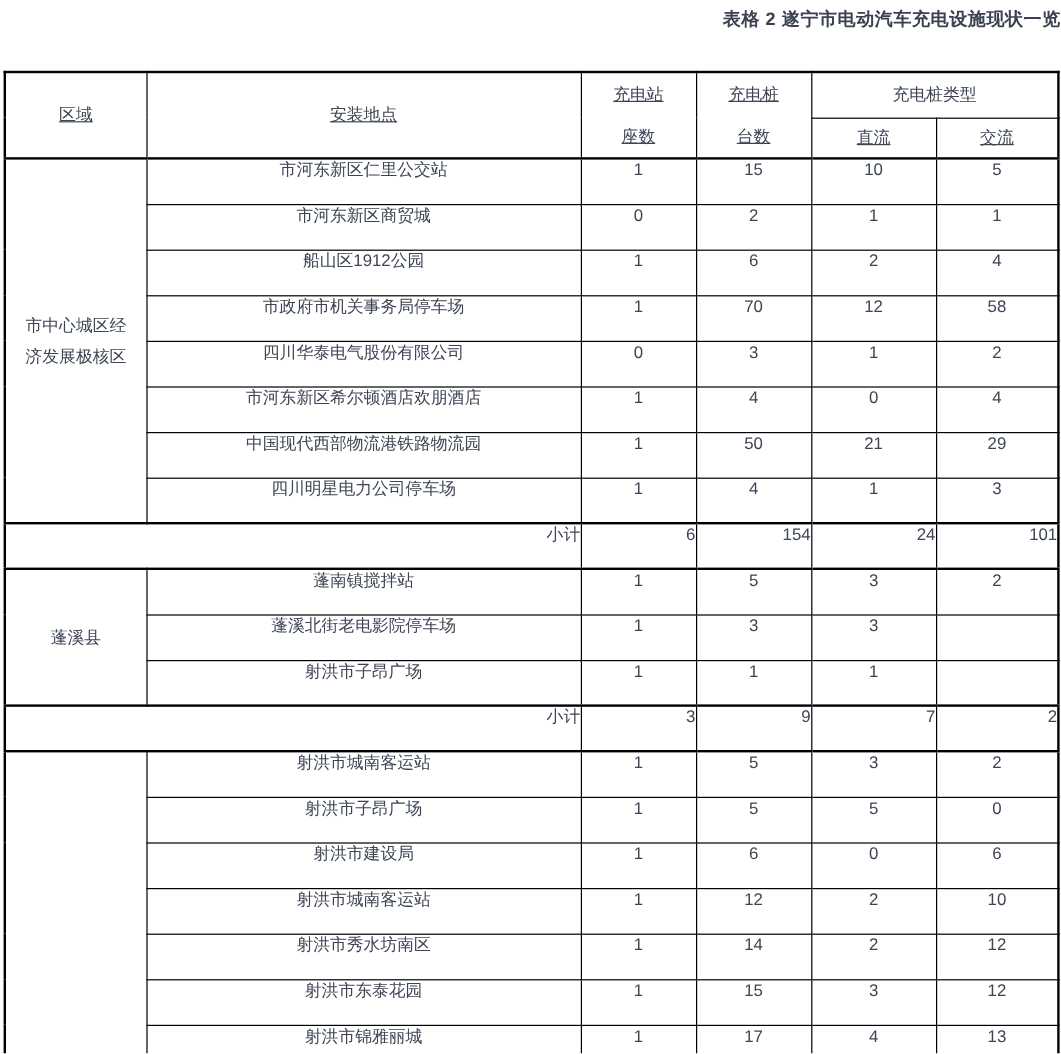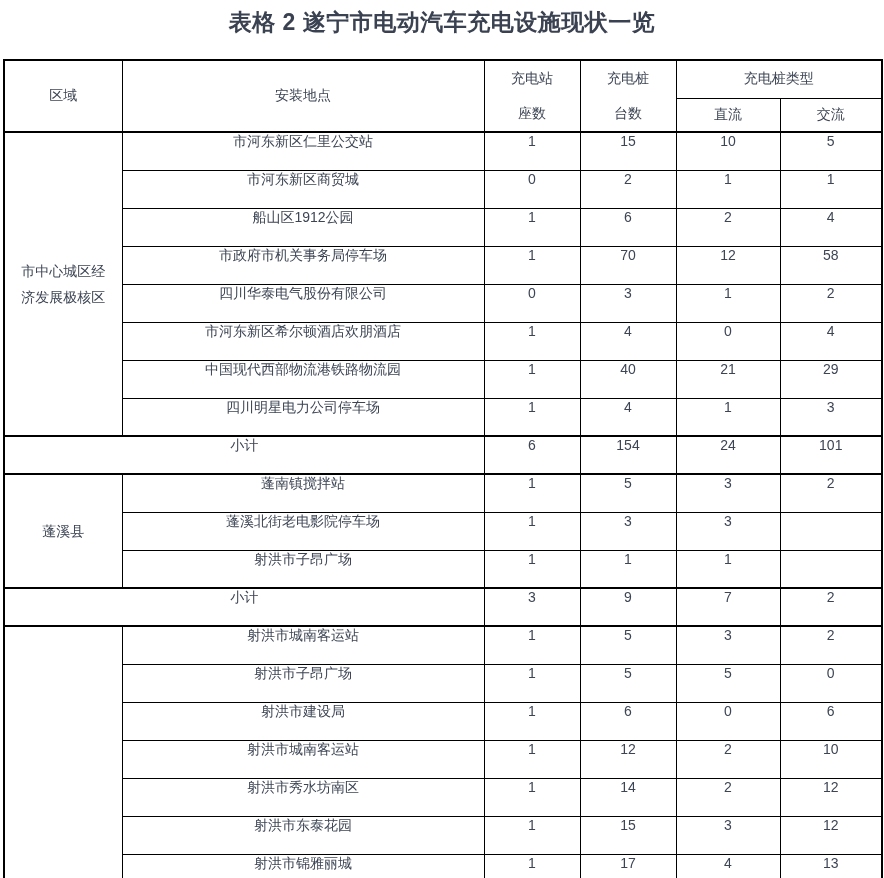--- a/index.html
+++ b/index.html
@@ -9,22 +9,22 @@
     height: 878px;
     overflow: hidden;
     background: #ffffff;
     font-family: "Liberation Sans", "DejaVu Sans", sans-serif;
   }
   .doc-title {
     position: absolute;
     top: 7px;
     left: 0;
     width: 100%;
-    text-align: center;
-    font-size: 23px;
+    text-align: right;
+    font-size: 15px;
     font-weight: 700;
     letter-spacing: 0.5px;
     color: #3a4150;
   }
   table.facility-table {
     position: absolute;
     left: 3px;
     top: 59px;
     width: 878px;
     border-collapse: collapse;
@@ -36,37 +36,38 @@
     border: 1px solid #000;
     color: #3d4554;
     font-size: 14px;
     font-weight: normal;
     padding: 0;
     overflow: hidden;
   }
   thead tr.h1 { height: 38px; }
   thead tr.h2 { height: 34px; }
   thead th { text-align: center; vertical-align: middle; }
-  thead th.bb2 { border-bottom-width: 2px; }
+  thead th.bb2 { border-bottom-width: 2px; text-decoration: underline; }
   th.stack div { line-height: 35px; }
   tbody tr { height: 38px; }
   tbody td {
     text-align: center;
     vertical-align: top;
     padding-top: 6px;
   }
   tbody td.region {
     vertical-align: middle;
     padding-top: 0;
     line-height: 26px;
   }
   .region-text { width: 90px; margin: 12px auto; }
   tr.subtotal td {
     border-top-width: 2px;
     border-bottom-width: 2px;
+    text-align: right;
   }
 </style>
 </head>
 <body>
 
 <div class="page">
 
   <div class="doc-title">表格 2 遂宁市电动汽车充电设施现状一览</div>
 
   <table class="facility-table">
@@ -140,21 +141,21 @@
       <tr>
         <td>市河东新区希尔顿酒店欢朋酒店</td>
         <td>1</td>
         <td>4</td>
         <td>0</td>
         <td>4</td>
       </tr>
       <tr>
         <td>中国现代西部物流港铁路物流园</td>
         <td>1</td>
-        <td>40</td>
+        <td>50</td>
         <td>21</td>
         <td>29</td>
       </tr>
       <tr>
         <td>四川明星电力公司停车场</td>
         <td>1</td>
         <td>4</td>
         <td>1</td>
         <td>3</td>
       </tr>

